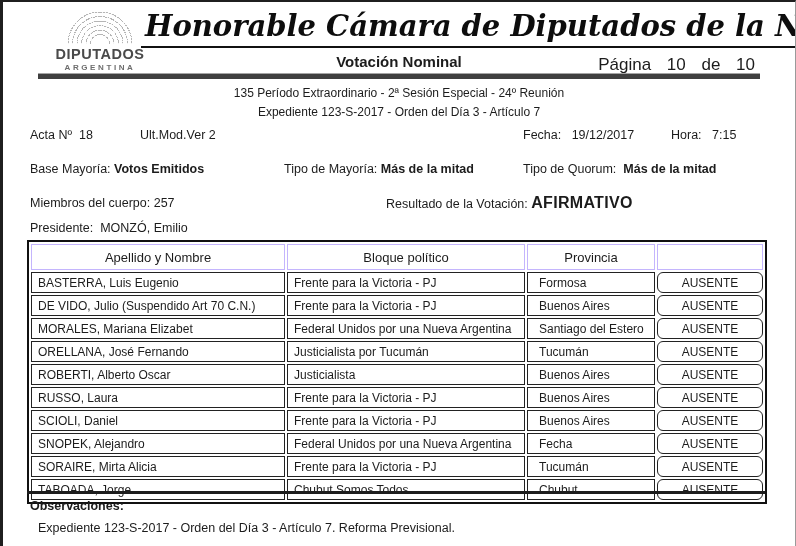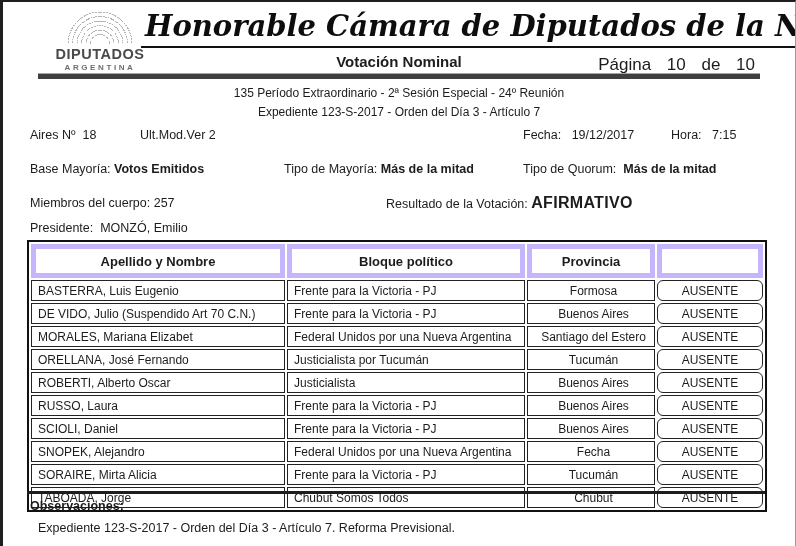--- a/index.html
+++ b/index.html
@@ -55,28 +55,28 @@
   .resultado-value { font-weight:bold; font-size:16px; letter-spacing:0.3px; }
 
   
   .vote-table {
     position:absolute; left:24px; top:238px; width:740px;
     border-collapse:separate; border-spacing:2px;
     border:2px solid #111; background:#fff;
     table-layout:fixed;
   }
   .vote-table th {
-    border:5px solid #c4b5fd; font-size:13px; font-weight:bold;
+    border:1px solid #c4b5fd; font-size:13px; font-weight:normal;
     text-align:center; height:22px; padding:1px 4px; overflow:hidden;
   }
   .vote-table td {
     border:1px solid #222; font-size:12px; height:17px;
     padding:1px 6px; overflow:hidden; white-space:nowrap;
   }
-  .vote-table td:nth-child(3) { padding-left:11px;text-align:center; }
+  .vote-table td:nth-child(3) { padding-left:11px; }
   .vote-table td:nth-child(4) { text-align:center;border-radius:6px; }
 
   .bar2 {
     position:absolute; left:24px; top:489px; width:738px; height:3px; background:#1d1d1d;
   }
   .obs-label { position:absolute; left:27px; top:497px; font-size:12.5px; font-weight:bold; }
   .obs-text  { position:absolute; left:35px; top:519px; font-size:12.5px; }
 </style>
 </head>
 <body>
@@ -95,21 +95,21 @@
 
   <div class="subtitle">Votación Nominal</div>
   <div class="pagination">Página 10 de 10</div>
 
   <div class="bar1"></div>
 
   <div class="session-line">135 Período Extraordinario - 2ª Sesión Especial - 24º Reunión</div>
   <div class="expediente-line">Expediente 123-S-2017 - Orden del Día 3 - Artículo 7</div>
 
   <div class="meta" style="left:27px; top:126px;">
-    <span>Aires Nº</span>&nbsp;
+    <span>Acta Nº</span>&nbsp;
     <span>18</span>
   </div>
   <div class="meta" style="left:137px; top:126px;">Ult.Mod.Ver 2</div>
   <div class="meta" style="left:520px; top:126px;">
     <span>Fecha:</span>&nbsp;&nbsp;
     <span>19/12/2017</span>
   </div>
   <div class="meta" style="left:668px; top:126px;">
     <span>Hora:</span>&nbsp;&nbsp;
     <span>7:15</span>

